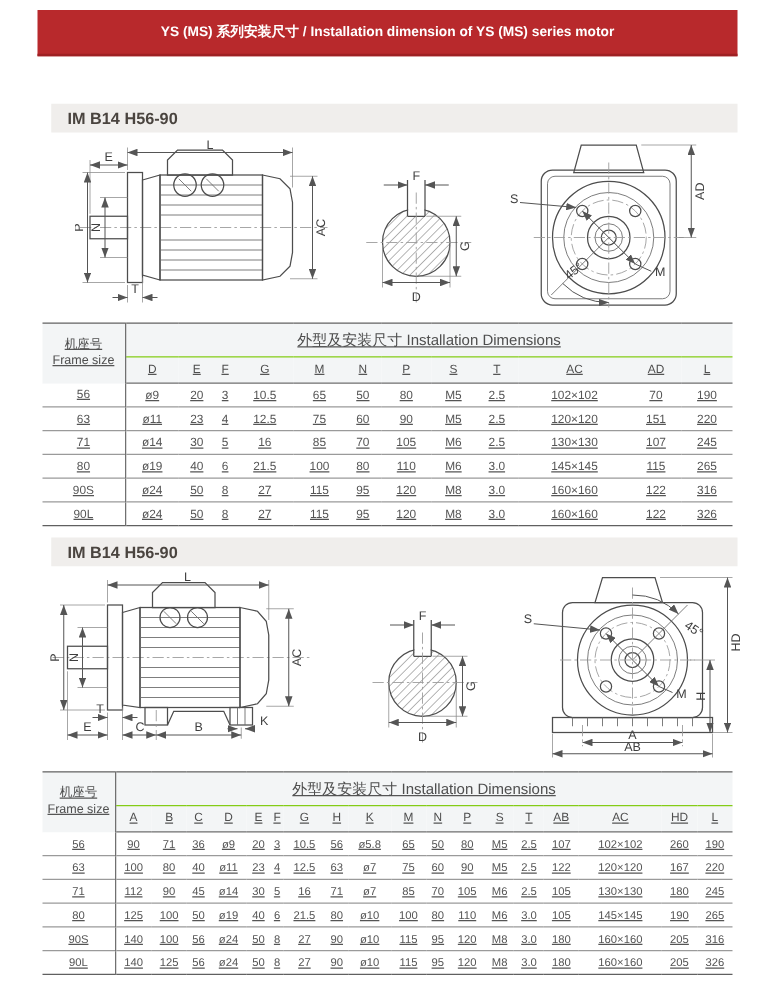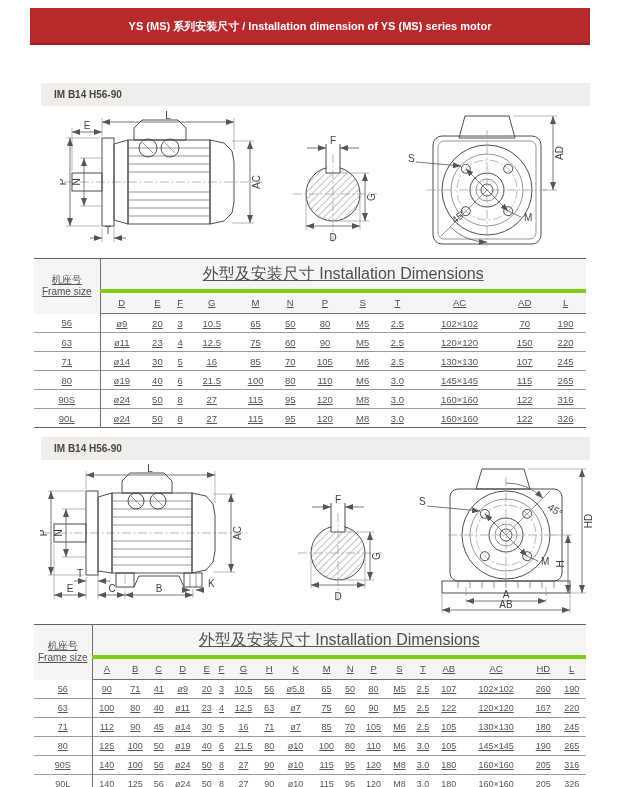--- a/index.html
+++ b/index.html
@@ -2,41 +2,41 @@
 <html><head>
 <meta charset="utf-8">
 <style>
   * { box-sizing: border-box; margin: 0; padding: 0; }
   html,body { width:620px; height:787px; background:#ffffff; overflow:hidden;
     font-family:"Liberation Sans", sans-serif; }
   .title-bar { margin:8px 30px 0 30px; height:37px; line-height:37px;
     background:#b8292c; border-bottom:2px solid #9e2023; color:#ffffff;
     text-align:center; font-weight:bold; font-size:11px; }
   .section-heading { margin:0 30px 0 41px; height:23px; line-height:23px;
-    background:#f0eeec; color:#4a443f; font-weight:bold; font-size:10px;
+    background:#f0eeec; color:#4a443f; font-weight:bold; font-size:13px;
     padding-left:13px; }
   .sh1 { margin-top:38px; }
   .sh2 { margin-top:9px; }
   .drawings { display:flex; align-items:flex-start; justify-content:space-between; }
   .drw-row1 { margin:4px 45px 0 60px; height:140px; }
   .drw-row2 { margin:3px 16px 0 40px; height:153px; }
   svg text { font-size:10px; fill:#3f3f3f; font-family:"Liberation Sans",sans-serif; }
   svg .outl { stroke:#4d4d4d; stroke-width:1; fill:none; }
   svg .fin  { stroke:#6a6a6a; stroke-width:0.7; fill:none; }
   svg .dim  { stroke:#555; stroke-width:0.8; fill:none; }
   svg .ext  { stroke:#8a8a8a; stroke-width:0.6; fill:none; }
   svg .cl   { stroke:#9a9a9a; stroke-width:0.7; fill:none; stroke-dasharray:9 2.5 2 2.5; }
   svg .mask { fill:#ffffff; stroke:none; }
   table.dim-table { width:552px; margin:8px 32px 0 34px; border-collapse:collapse;
     text-align:center; color:#555; border-top:1.5px solid #606060; border-bottom:1.5px solid #606060;text-decoration:underline; }
   .dim-table th { font-weight:normal; background:#f3f5f6; color:#4e4e4e; }
   .dim-table th.frame { border-right:1px solid #707070; font-size:10px; line-height:1.25;
     padding:3px 2px; width:66px; }
   .t2 th.frame { width:58px; }
-  .dim-table th.dims { font-size:16px; padding:5px 0 4px 0; border-bottom:4px solid #84cc16; }
+  .dim-table th.dims { font-size:12px; padding:5px 0 4px 0; border-bottom:1px solid #84cc16; }
   .dim-table tr.colrow th { font-size:9.5px; padding:4px 0 5px 0; border-bottom:1px solid #707070; }
   .dim-table td { font-size:9.5px; padding:3.5px 1px; background:#fff; }
   .t2 td { font-size:9px; padding:4px 0; }
   .dim-table tbody tr + tr td { border-top:1px solid #9a9a9a; }
   .dim-table tbody td:first-child { border-right:1px solid #707070; }
 </style>
 </head>
 <body>
 
 <div class="title-bar">YS (MS) 系列安装尺寸 / Installation dimension of YS (MS) series motor</div>
@@ -233,21 +233,21 @@
         <td>ø11</td>
         <td>23</td>
         <td>4</td>
         <td>12.5</td>
         <td>75</td>
         <td>60</td>
         <td>90</td>
         <td>M5</td>
         <td>2.5</td>
         <td>120×120</td>
-        <td>150</td>
+        <td>151</td>
         <td>220</td>
       </tr>
       <tr>
         <td>71</td>
         <td>ø14</td>
         <td>30</td>
         <td>5</td>
         <td>16</td>
         <td>85</td>
         <td>70</td>
@@ -515,21 +515,21 @@
         <th>AC</th>
         <th>HD</th>
         <th>L</th>
       </tr>
   </thead>
   <tbody>
       <tr>
         <td>56</td>
         <td>90</td>
         <td>71</td>
-        <td>41</td>
+        <td>36</td>
         <td>ø9</td>
         <td>20</td>
         <td>3</td>
         <td>10.5</td>
         <td>56</td>
         <td>ø5.8</td>
         <td>65</td>
         <td>50</td>
         <td>80</td>
         <td>M5</td>

